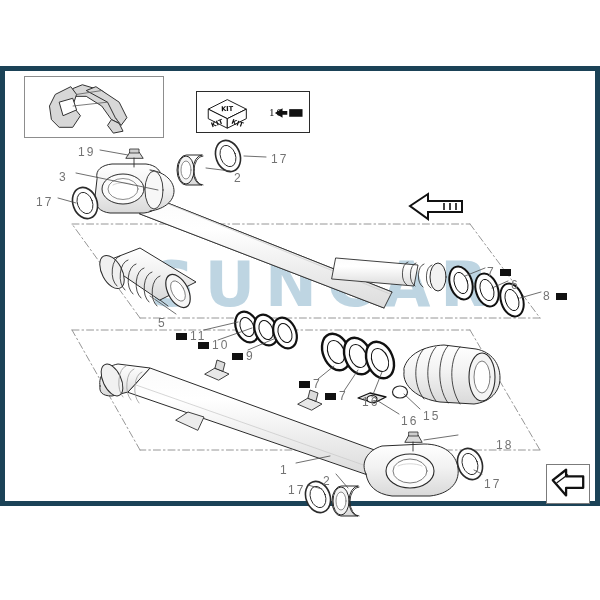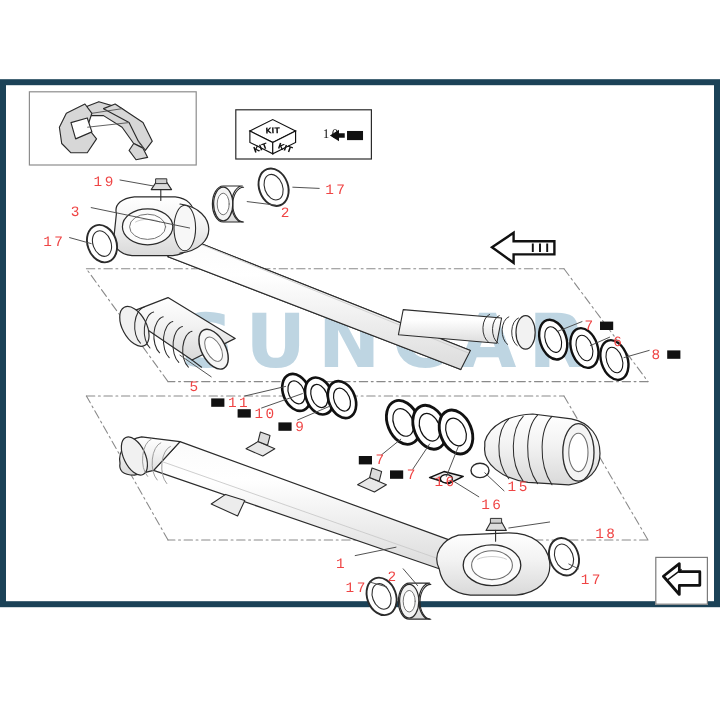--- a/index.html
+++ b/index.html
@@ -1,21 +1,21 @@
 <!DOCTYPE html>
 <html><head>
 <meta charset="utf-8">
 <style>
   html,body{margin:0;padding:0;background:#ffffff;}
   body{width:600px;height:600px;font-family:"Liberation Serif",serif;}
   #stage{position:relative;width:600px;height:600px;background:#ffffff;overflow:hidden;}
   #frame{position:absolute;left:0;top:66px;width:600px;height:440px;box-sizing:border-box;
          border:5px solid #1b4257;background:#ffffff;}
   .canvas{position:absolute;left:0;top:0;width:600px;height:600px;}
-  .lbl{position:absolute;font-family:Liberation Mono, monospace;font-size:12px;color:#ef4444;
+  .lbl{position:absolute;font-family:Liberation Sans, sans-serif;font-size:12px;color:#737373;
        letter-spacing:2px;white-space:nowrap;line-height:1;}
   .sq{display:inline-block;width:11px;height:7px;background:#111;vertical-align:middle;}
   .sq-l{margin-right:3px;}
   .sq-r{margin-left:4px;}
   #wm{position:absolute;left:150px;top:248px;width:340px;height:70px;
       font-family:"DejaVu Sans",sans-serif;font-weight:bold;font-size:62px;
       letter-spacing:10px;color:#b9d2e0;opacity:.92;user-select:none;}
   #thumb{position:absolute;left:24px;top:76px;width:140px;height:62px;
          border:1px solid #8d8d8d;background:#fff;box-sizing:border-box;}
   #kitbox{position:absolute;left:196px;top:91px;width:114px;height:42px;
@@ -318,21 +318,21 @@
       <div class="lbl" style="left: 158px; top: 317px;"><span>5</span></div>
       <div class="lbl" style="left: 176px; top: 330px;"><span class="sq sq-l"></span><span>11</span></div>
       <div class="lbl" style="left: 198px; top: 339px;"><span class="sq sq-l"></span><span>10</span></div>
       <div class="lbl" style="left: 232px; top: 350px;"><span class="sq sq-l"></span><span>9</span></div>
       <div class="lbl" style="left: 487px; top: 266px;"><span>7</span><span class="sq sq-r"></span></div>
       <div class="lbl" style="left: 511px; top: 279px;"><span>6</span></div>
       <div class="lbl" style="left: 543px; top: 290px;"><span>8</span><span class="sq sq-r"></span></div>
       <div class="lbl" style="left: 299px; top: 378px;"><span class="sq sq-l"></span><span>7</span></div>
       <div class="lbl" style="left: 325px; top: 390px;"><span class="sq sq-l"></span><span>7</span></div>
       <div class="lbl" style="left: 362px; top: 396px;"><span>16</span></div>
-      <div class="lbl" style="left: 423px; top: 400px; text-align: right;"><span>15</span></div>
+      <div class="lbl" style="left: 423px; top: 410px; text-align: right;"><span>15</span></div>
       <div class="lbl" style="left: 401px; top: 415px;"><span>16</span></div>
       <div class="lbl" style="left: 462px; top: 439px; margin-left: 34px;"><span>18</span></div>
       <div class="lbl" style="left: 280px; top: 464px;"><span>1</span></div>
       <div class="lbl" style="left: 323px; top: 475px;"><span>2</span></div>
       <div class="lbl" style="left: 288px; top: 484px;"><span>17</span></div>
       <div class="lbl" style="left: 484px; top: 478px;"><span>17</span></div>
     </div>
 
 </div>
 

